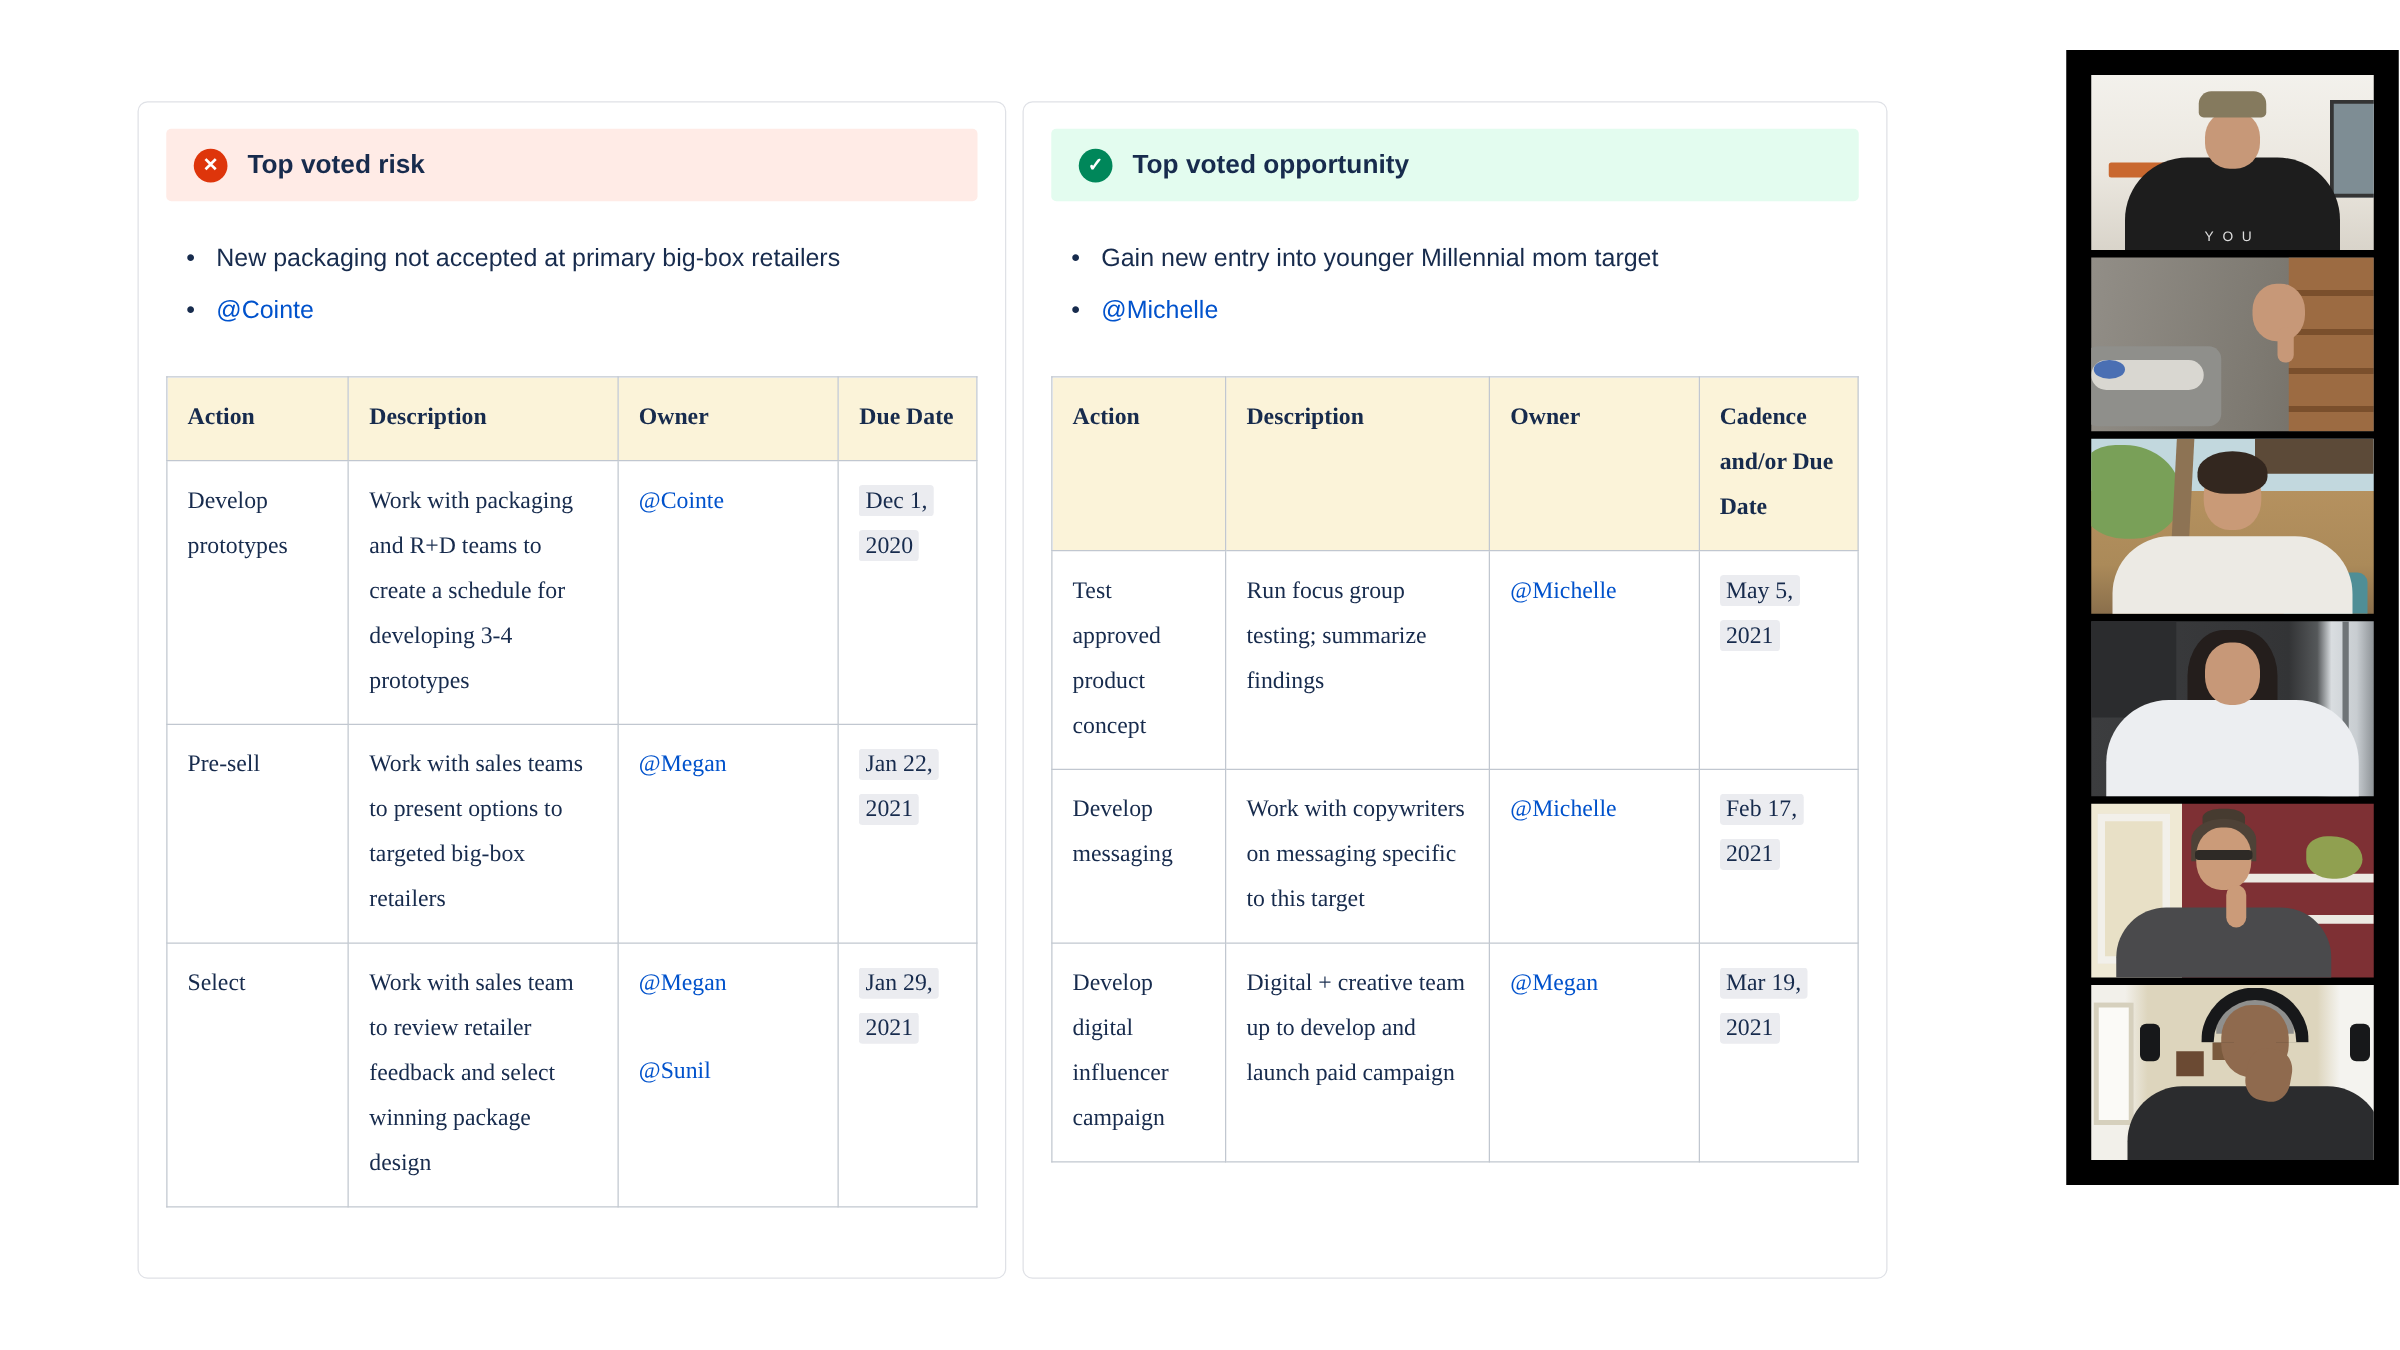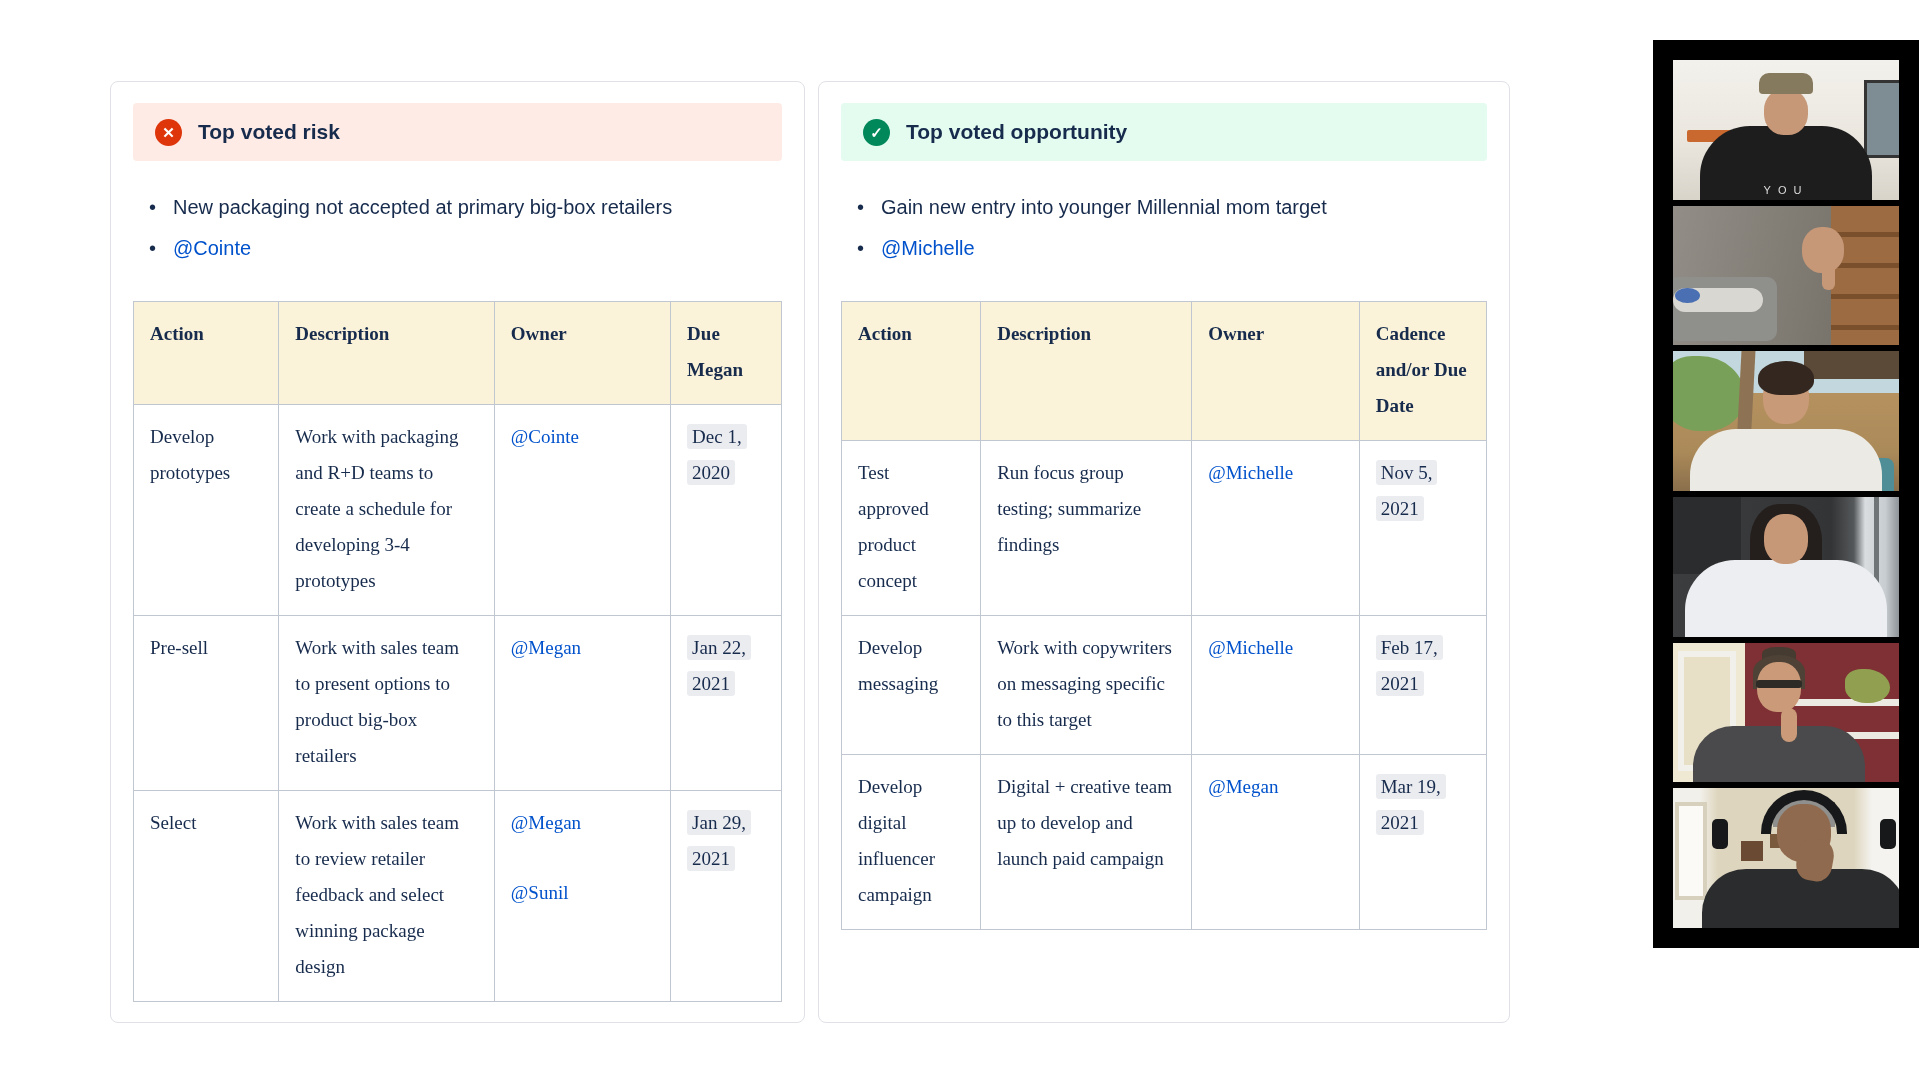--- a/index.html
+++ b/index.html
@@ -118,35 +118,35 @@
         <col style="width:147px">
         <col style="width:220px">
         <col style="width:180px">
         <col style="width:112px">
       </colgroup>
     <tbody>
         <tr>
       <th>Action</th>
       <th>Description</th>
       <th>Owner</th>
-      <th>Due Megan</th>
+      <th>Due Date</th>
     </tr>
     <tr>
       <td>Develop prototypes</td>
       <td>Work with packaging and R+D teams to create a schedule for developing 3-4 prototypes</td>
       <td>
         <a class="mention">@Cointe</a>
       </td>
       <td>
         <span class="date">Dec 1, 2020</span>
       </td>
     </tr>
     <tr>
       <td>Pre-sell</td>
-      <td>Work with sales team to present options to product big-box retailers</td>
+      <td>Work with sales teams to present options to targeted big-box retailers</td>
       <td>
         <a class="mention">@Megan</a>
       </td>
       <td>
         <span class="date">Jan 22, 2021</span>
       </td>
     </tr>
     <tr>
       <td>Select</td>
       <td>Work with sales team to review retailer feedback and select winning package design</td>
@@ -187,21 +187,21 @@
       <th>Owner</th>
       <th>Cadence and/or Due Date</th>
     </tr>
     <tr>
       <td>Test approved product concept</td>
       <td>Run focus group testing; summarize findings</td>
       <td>
         <a class="mention">@Michelle</a>
       </td>
       <td>
-        <span class="date">Nov 5, 2021</span>
+        <span class="date">May 5, 2021</span>
       </td>
     </tr>
     <tr>
       <td>Develop messaging</td>
       <td>Work with copywriters on messaging specific to this target</td>
       <td>
         <a class="mention">@Michelle</a>
       </td>
       <td>
         <span class="date">Feb 17, 2021</span>

